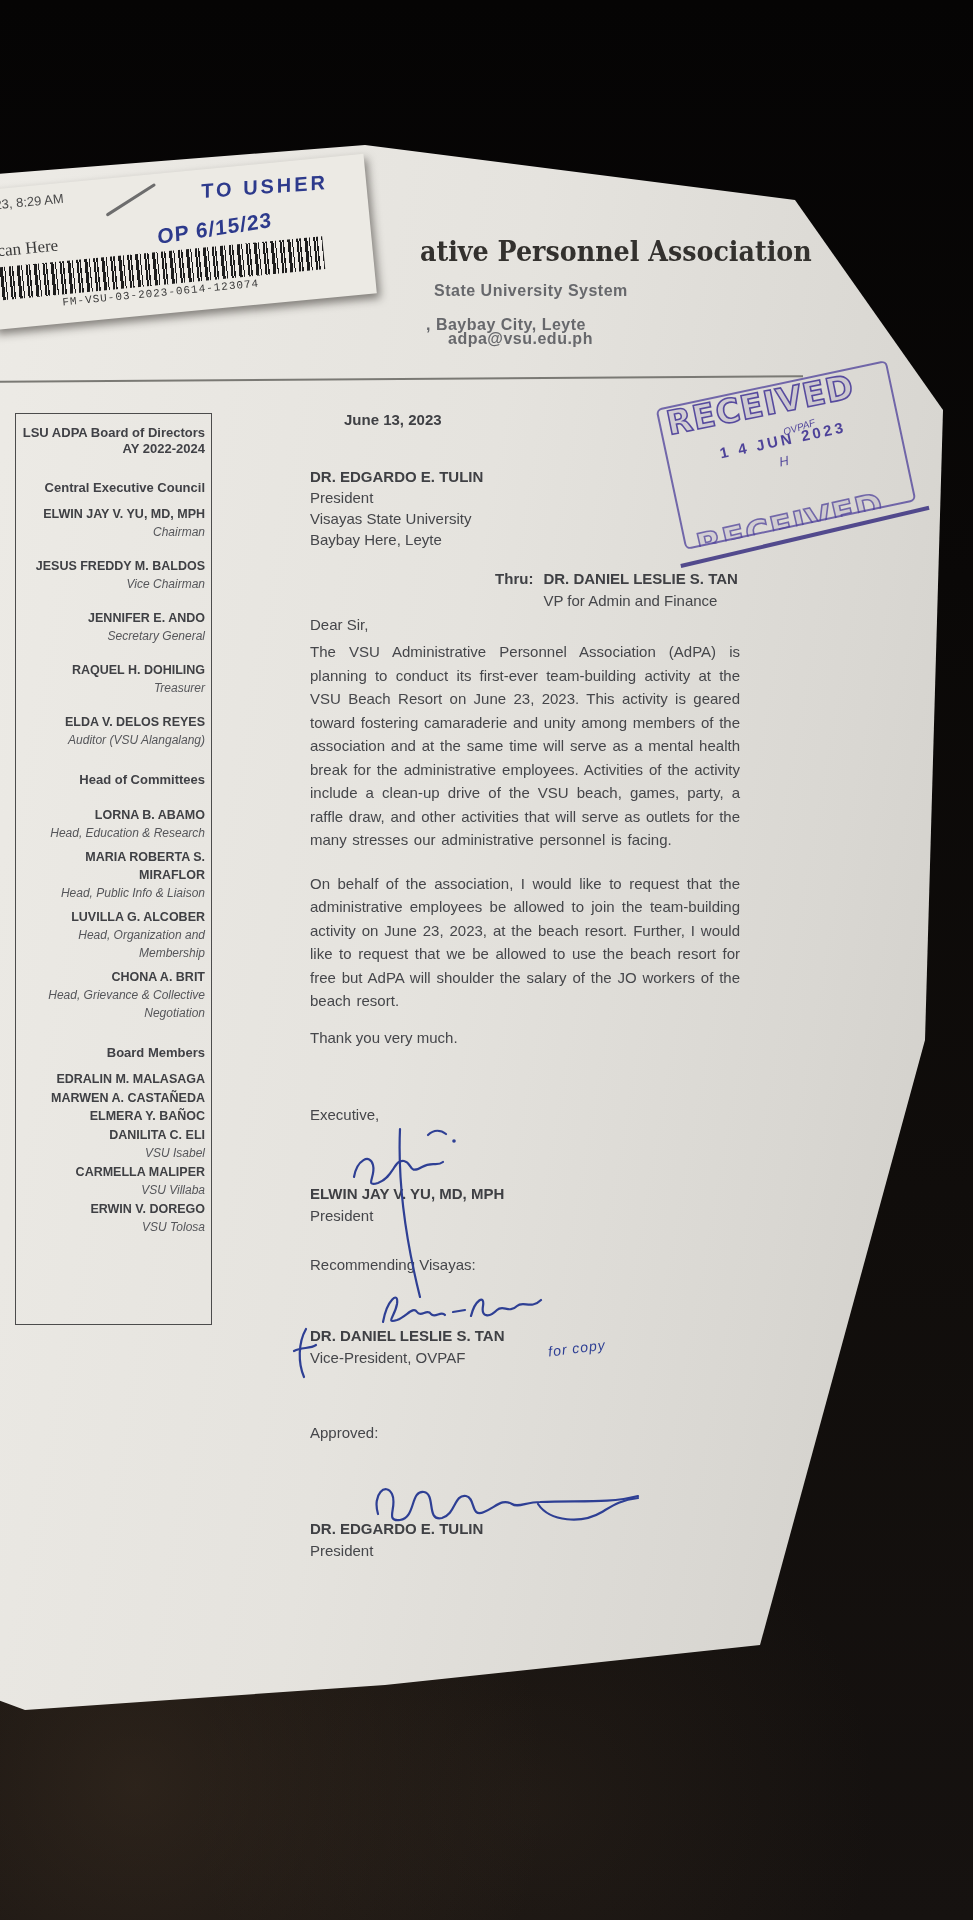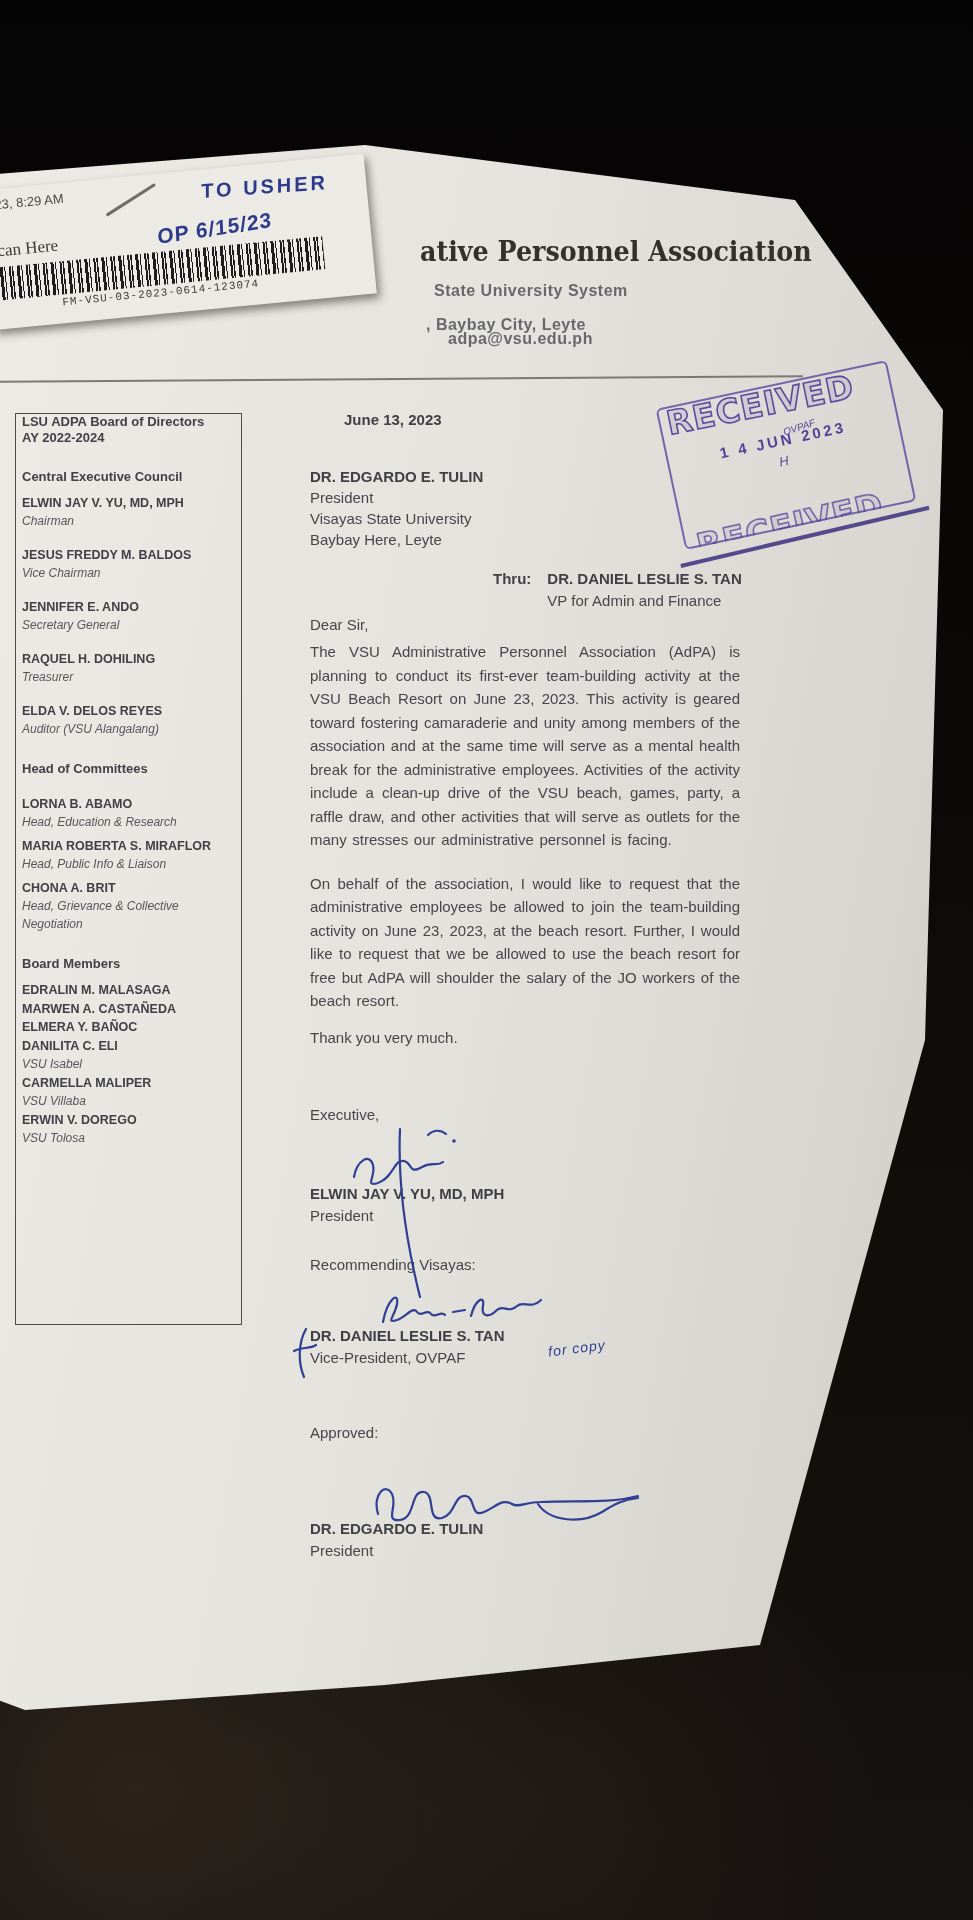--- a/index.html
+++ b/index.html
@@ -26,39 +26,39 @@
     color:rgba(76,63,153,.10);-webkit-text-stroke:1.6px rgba(76,63,153,.92);white-space:nowrap;}
   .stamp-word-top{position:absolute;left:6px;top:-4px;transform:rotate(.5deg);}
   .stamp-mid{position:absolute;left:0;top:46px;width:100%;text-align:center;}
   .stamp-office{position:absolute;left:118px;top:-6px;font-size:10px;font-style:italic;transform:rotate(-6deg);color:rgba(70,58,150,.9);}
   .stamp-date{font-size:15px;font-weight:bold;letter-spacing:3px;color:rgba(70,58,150,.95);}
   .stamp-initial{position:absolute;left:108px;top:22px;font-size:13px;font-style:italic;color:rgba(70,58,150,.9);}
   .stamp-word-clip{position:absolute;left:10px;bottom:-2px;height:22px;overflow:hidden;opacity:.8;}
   .stamp-word-bottom{transform:rotate(-1deg);}
   .stamp-underline{position:absolute;left:-10px;bottom:-16px;width:255px;height:4px;background:rgba(58,48,128,.85);transform:rotate(-1.2deg);}
   
-  .sidebar{position:absolute;left:30px;top:273px;width:227px;height:912px;border:1.5px solid #4c4c4c;
-    box-sizing:border-box;padding:0 6px 0 6px;text-align:left;color:#404146;}
+  .sidebar{position:absolute;left:30px;top:273px;width:197px;height:912px;border:1.5px solid #4c4c4c;
+    box-sizing:border-box;padding:11px 6px 0 6px;text-align:right;color:#404146;}
   .sb-title{font-size:13px;font-weight:bold;line-height:16px;}
   .sb-heading{font-size:13px;font-weight:bold;margin-top:23px;line-height:16px;}
   .sb-entries{margin-top:9px;}
   .sb-name{font-size:12.5px;font-weight:bold;line-height:18px;color:#3f4044;}
   .sb-role{font-size:12px;font-style:italic;line-height:18px;color:#55565a;}
   .sec-central .sb-entry{margin-bottom:16px;}
   .sec-committees .sb-entries{margin-top:18px;}
   .sec-committees .sb-entry{margin-bottom:6px;}
   .sec-board .sb-entries{margin-top:9px;}
   .sec-board .sb-name{line-height:18.5px;font-weight:bold;}
   .sec-board .sb-role{line-height:18.5px;}
   
   .main{position:absolute;left:325px;top:270px;width:430px;color:#45464a;font-size:15px;}
   .l-date{font-weight:bold;line-height:20px;color:#3f4044;margin-left:34px;}
   .recipient{margin-top:36px;line-height:21px;}
   .recipient .r0{font-weight:bold;color:#3f4044;}
-  .thru{display:flex;gap:16px;margin-top:18px;margin-left:183px;white-space:nowrap;line-height:22px;}
+  .thru{display:flex;gap:10px;margin-top:18px;margin-left:183px;white-space:nowrap;line-height:22px;justify-content:center;}
   .thru-label,.thru-name{font-weight:bold;color:#3f4044;}
   .salutation{margin-top:3px;line-height:20px;}
   .para{margin:0;text-align:justify;line-height:23.5px;word-spacing:1.5px;}
   .p1{margin-top:5px;} .p2{margin-top:20px;}
   .thanks{margin-top:15px;line-height:20px;}
   .closing{margin-top:57px;line-height:20px;}
   .sig-name{margin-top:58px;font-weight:bold;line-height:22px;color:#3f4044;}
   .sig-title{line-height:22px;}
   .recommending{margin-top:28px;line-height:20px;}
   .sig-name2{margin-top:50px;font-weight:bold;line-height:22px;color:#3f4044;}
@@ -153,20 +153,24 @@
             <div class="sb-entry">
               <div class="sb-name">LORNA B. ABAMO</div>
               <div class="sb-role">Head, Education &amp; Research</div>
             </div>
 
             <div class="sb-entry">
               <div class="sb-name">MARIA ROBERTA S. MIRAFLOR</div>
               <div class="sb-role">Head, Public Info &amp; Liaison</div>
             </div>
 
+            <div class="sb-entry">
+              <div class="sb-name">LUVILLA G. ALCOBER</div>
+              <div class="sb-role">Head, Organization and Membership</div>
+            </div>
 
             <div class="sb-entry">
               <div class="sb-name">CHONA A. BRIT</div>
               <div class="sb-role">Head, Grievance &amp; Collective Negotiation</div>
             </div>
           </div>
       </div>
 
       <div class="sb-section sec-board">
         <div class="sb-heading">Board Members</div>

